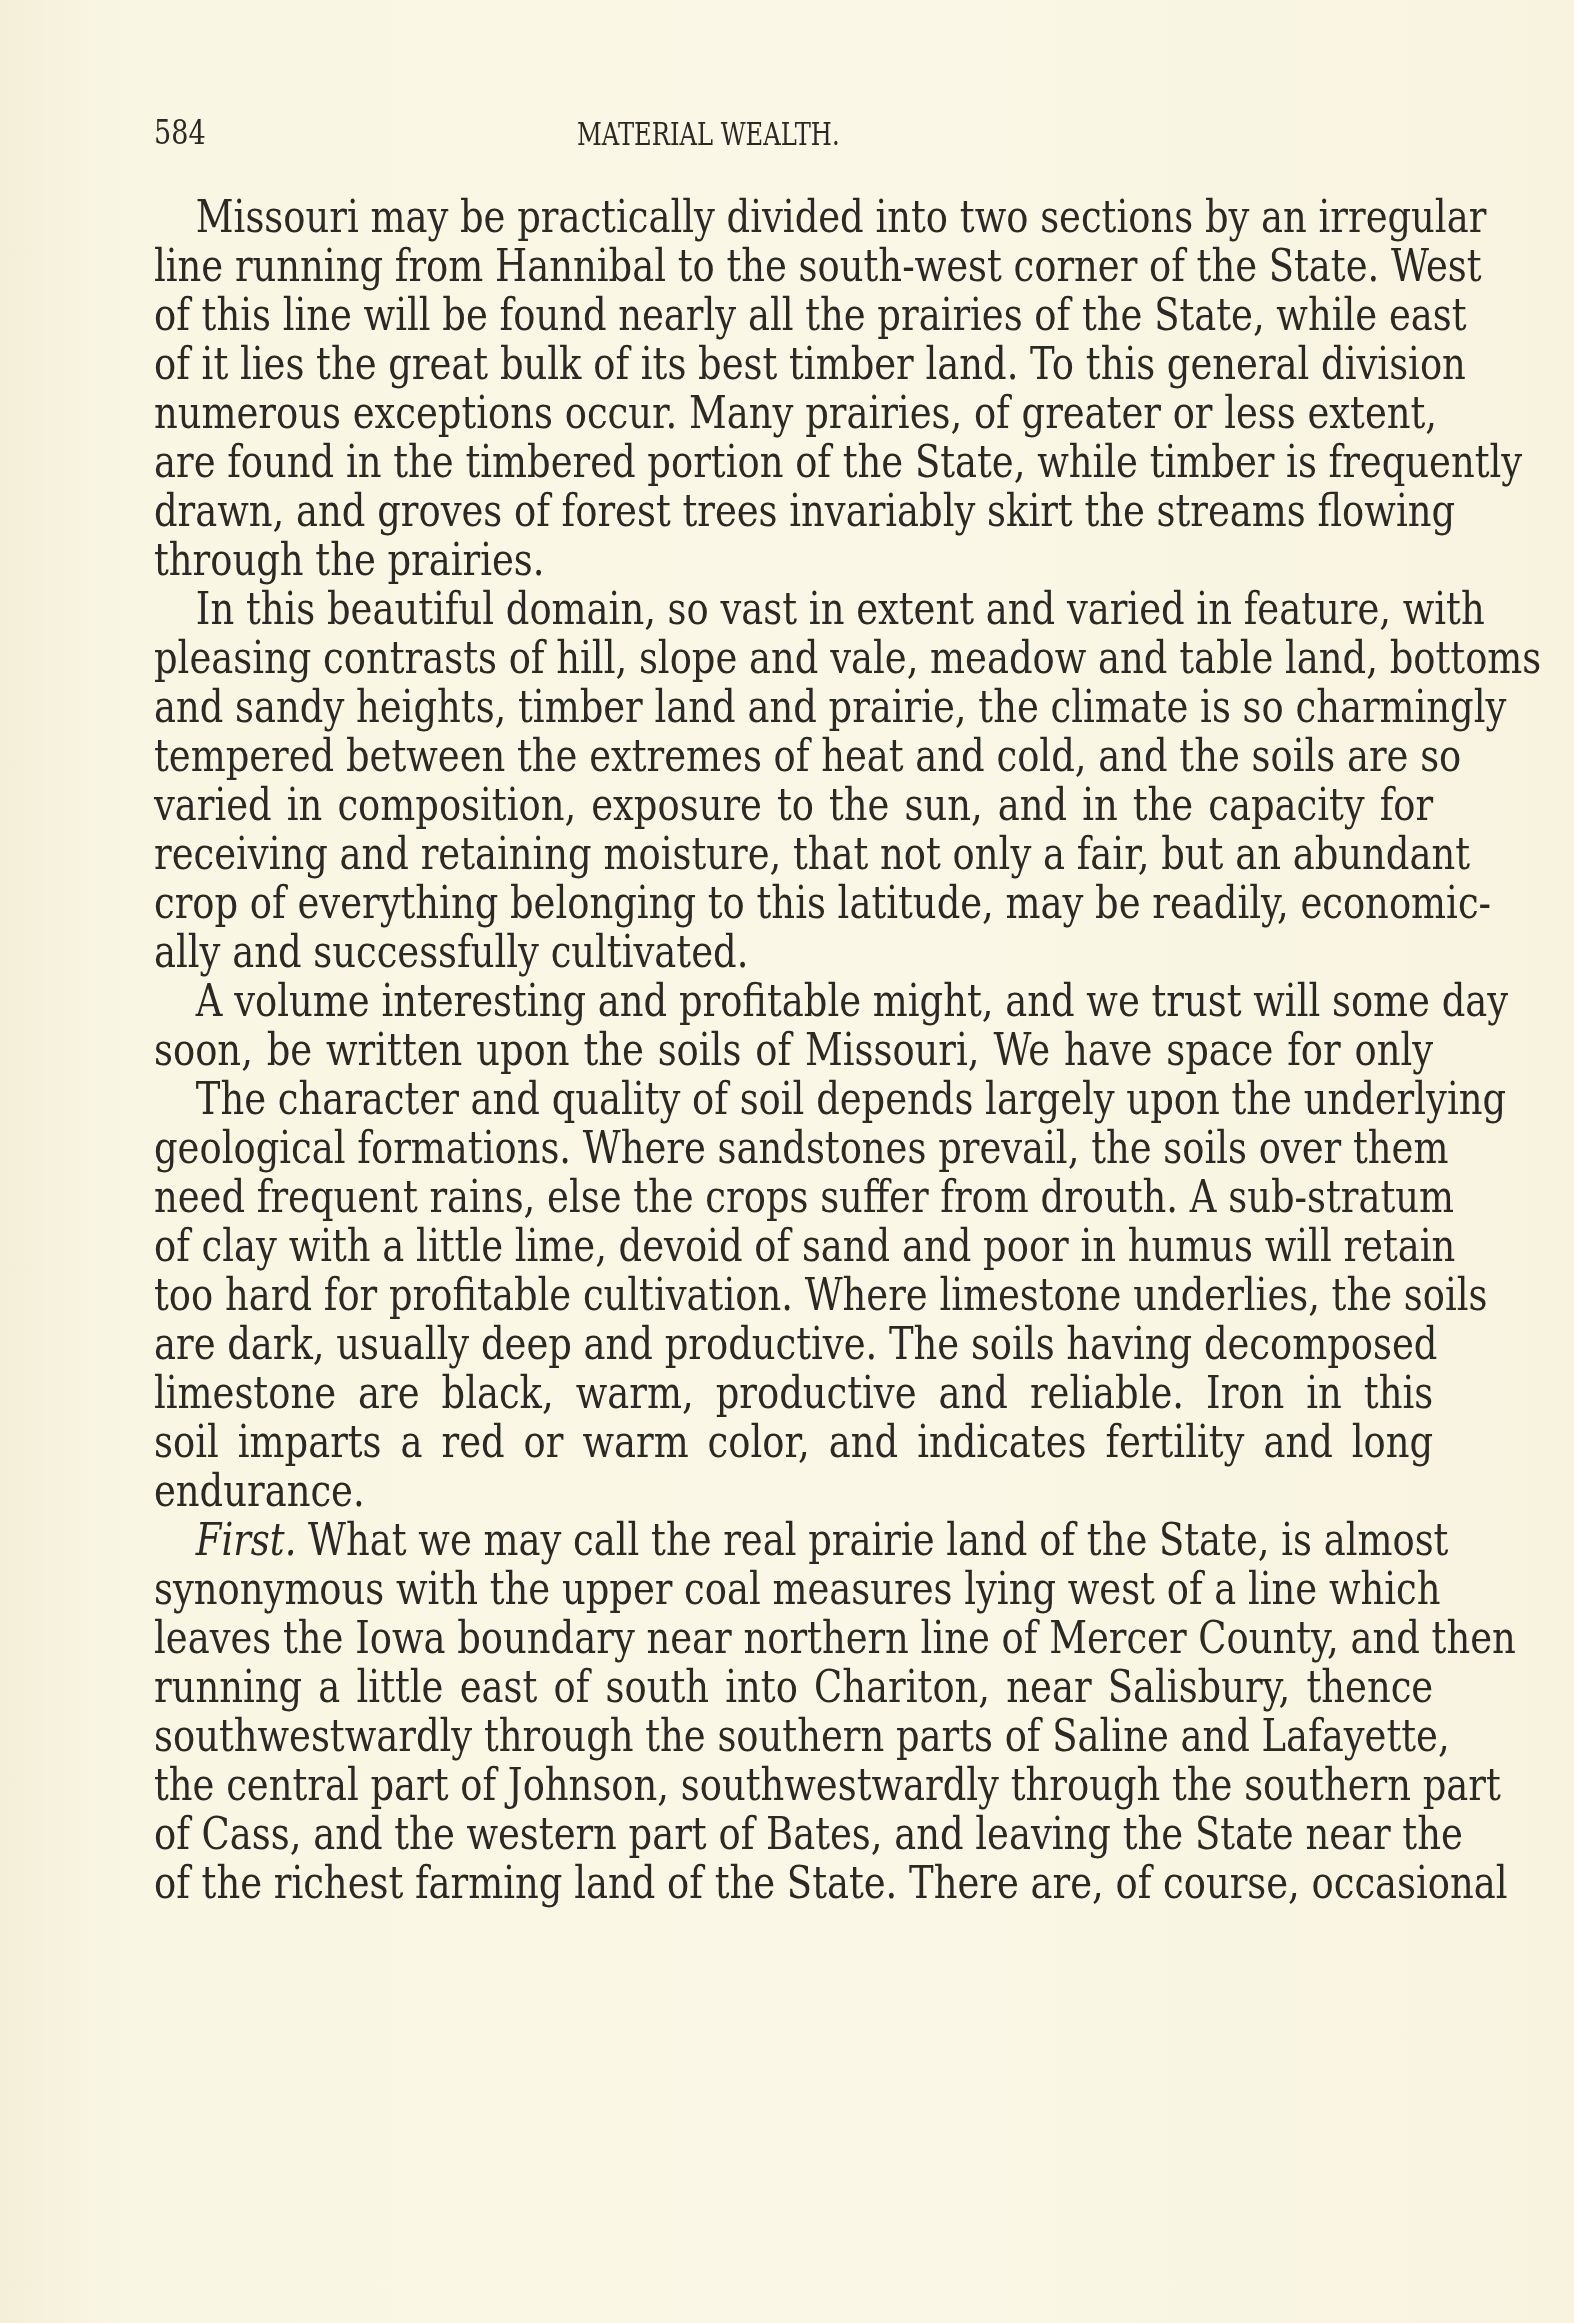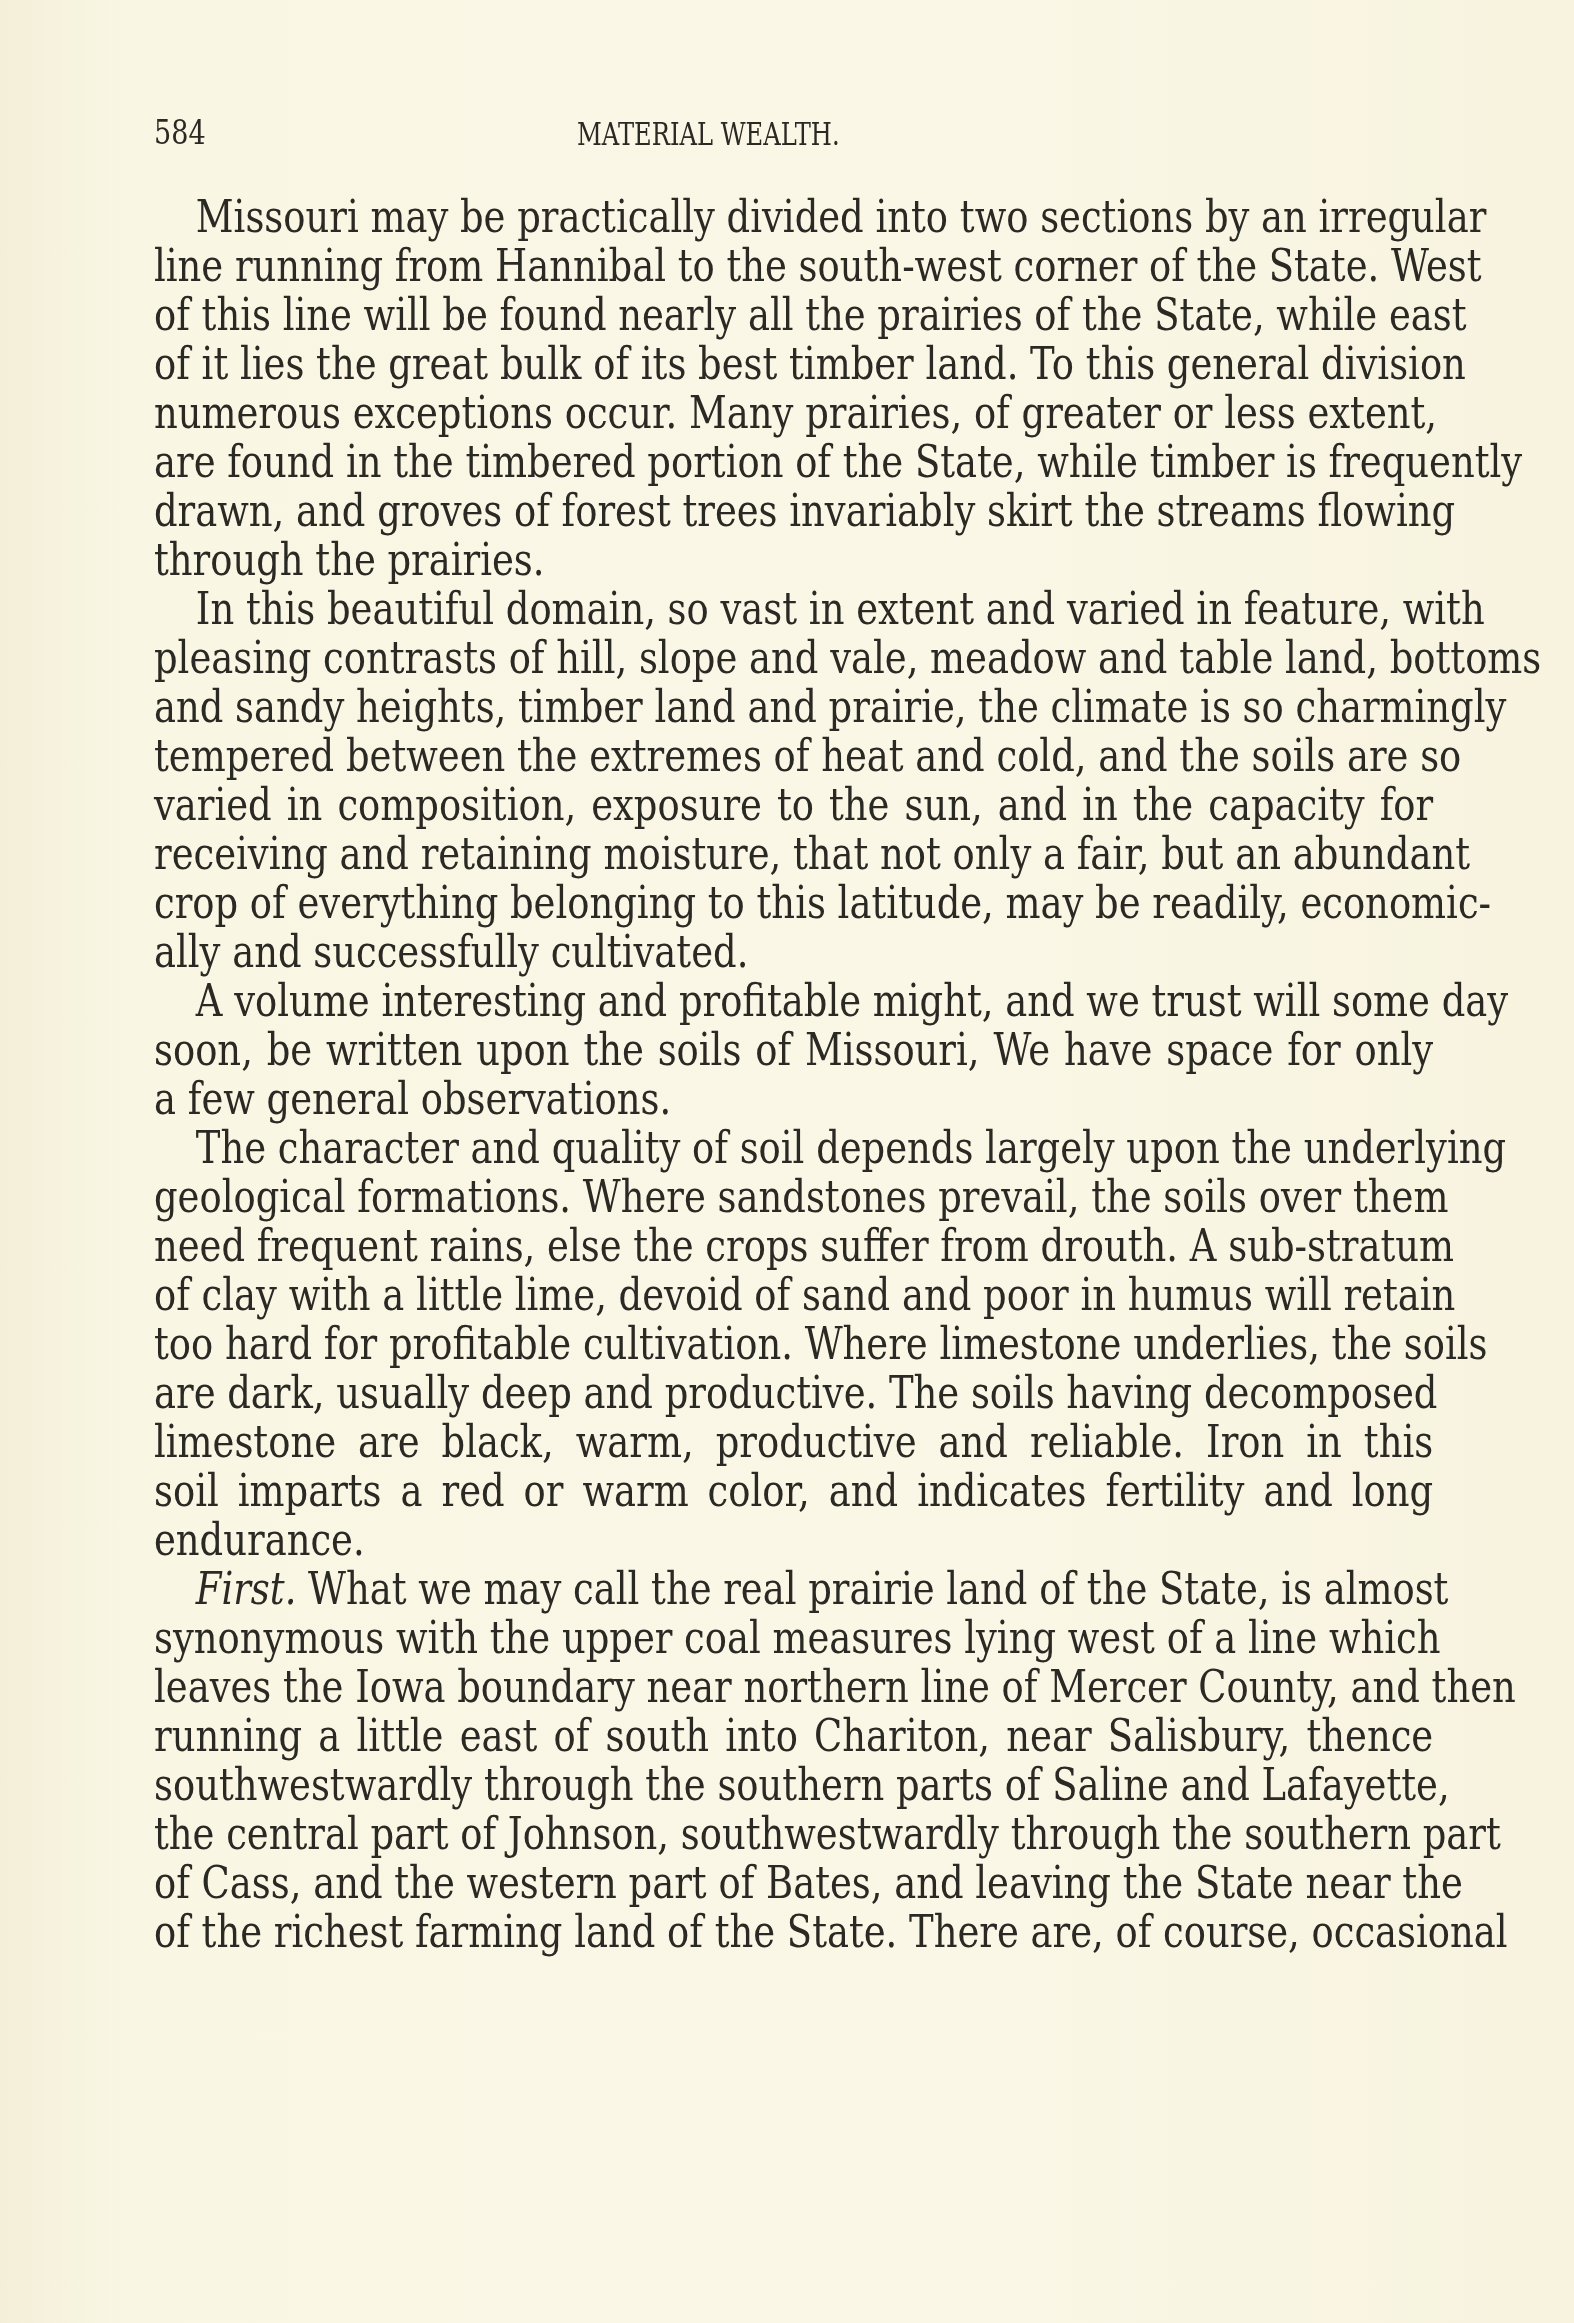--- a/index.html
+++ b/index.html
@@ -99,23 +99,20 @@
       </div>
   </div>
 
   <div>
     <div class="line indent">
         <span class="inner">A volume interesting and profitable might, and we trust will some day</span>
       </div>
     <div class="line">
         <span class="inner">soon, be written upon the soils of Missouri,  We have space for only</span>
       </div>
-    <div class="line last">
-        <span class="inner">a few general observations.</span>
-      </div>
   </div>
 
   <div>
     <div class="line indent">
         <span class="inner">The character and quality of soil depends largely upon the underlying</span>
       </div>
     <div class="line">
         <span class="inner">geological formations.  Where sandstones prevail, the soils over them</span>
       </div>
     <div class="line">

